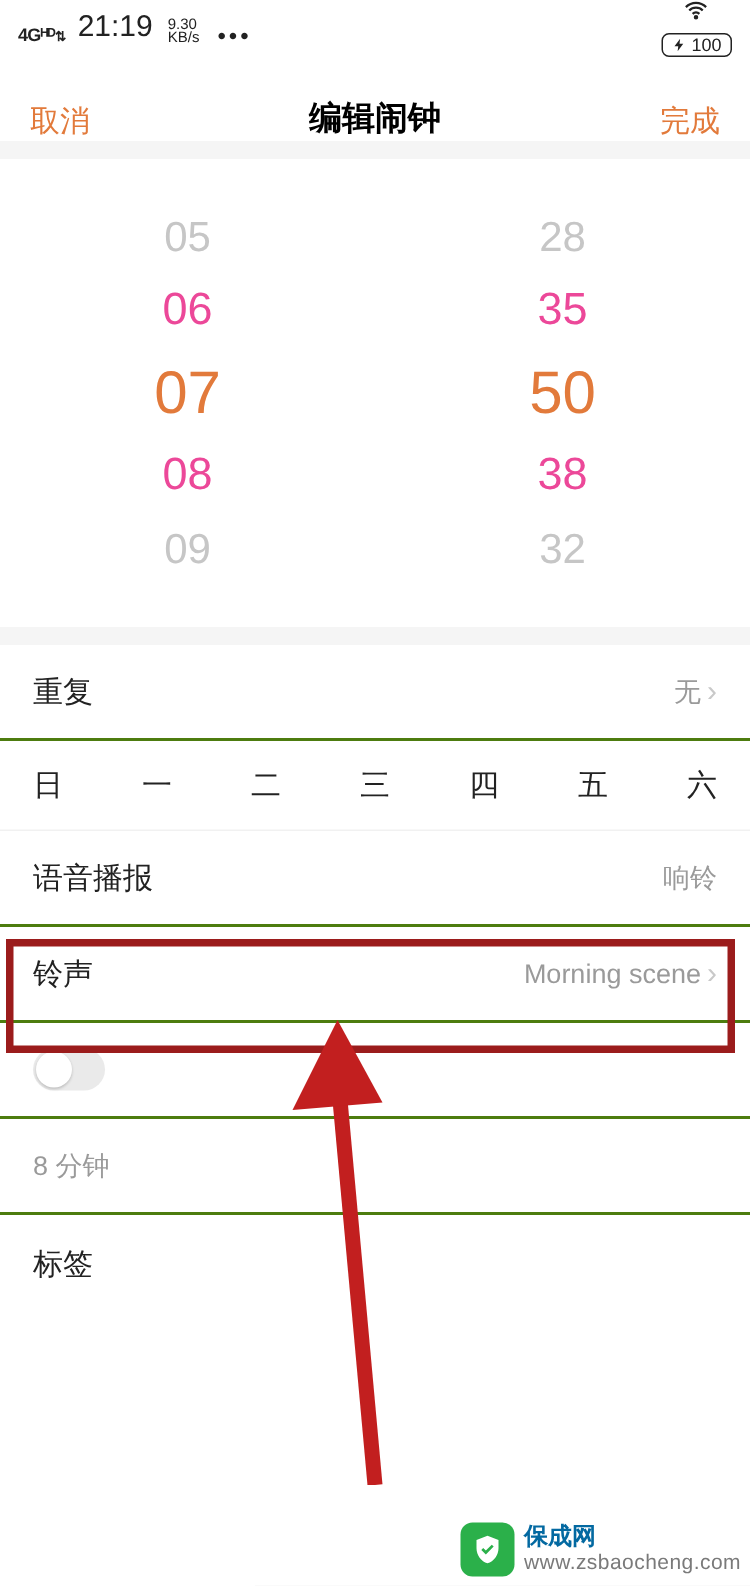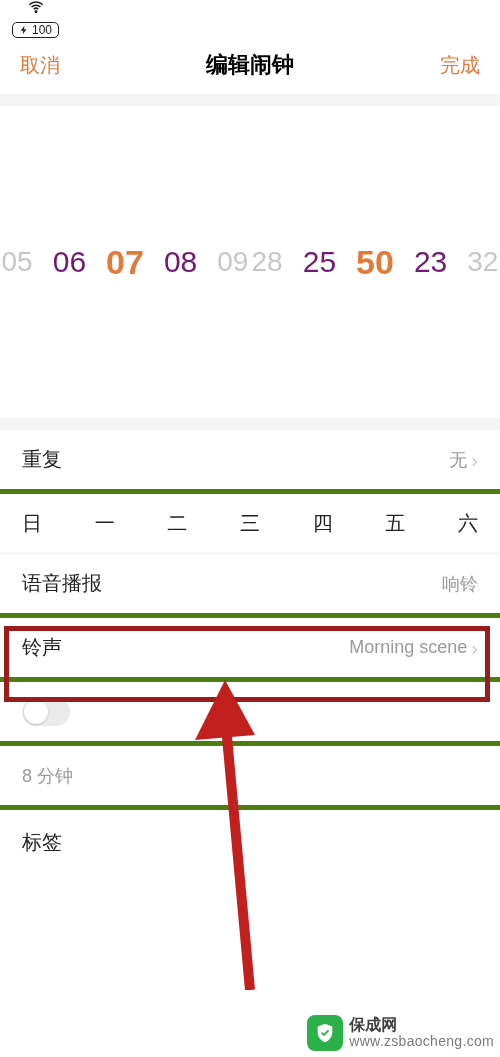--- a/index.html
+++ b/index.html
@@ -7,52 +7,63 @@
   .phone { width:500px; height:1057px; background:#fff; position:relative; }
   .status-bar { height:36px; display:flex; align-items:center; justify-content:space-between; padding:0 12px; font-size:14px; color:#222; }
   .status-left { display:flex; align-items:flex-end; gap:6px;}
   .sig { font-size:12px; font-weight:600; letter-spacing:-0.5px;}
   .time { font-size:20px; font-weight:500; margin-left:2px;}
   .kbs { font-size:10px; line-height:9px; display:flex; flex-direction:column; align-items:flex-start; margin-left:4px;}
   .dots { font-size:16px; letter-spacing:2px; margin-left:6px; line-height:10px;}
   .status-right { display:flex; align-items:center; gap:6px;flex-direction:column;}
   .wifi { width:18px; height:18px; }
   .batt { border:1.5px solid #222; border-radius:5px; padding:1px 6px; font-size:12px; display:flex; align-items:center; gap:3px; line-height:1;}
-  .nav { height:58px; display:flex; align-items:center; justify-content:space-between; padding:0 20px; }
+  .nav { height:58px; display:flex; align-items:flex-end; justify-content:space-between; padding:0 20px; }
   .nav-cancel, .nav-done { color:#e27a3b; font-size:20px; }
   .nav-title { font-size:22px; font-weight:600; color:#000000;}
   .sep { height:12px; background:#f5f5f5; }
   .picker { height:312px; display:flex; padding:18px 0; }
-  .pcol { flex:1; display:flex; flex-direction:row; align-items:center; justify-content:center; gap:20px;}
+  .pcol { flex:1; display:flex; flex-direction:column; align-items:center; justify-content:center; gap:20px;}
   .pv { font-size:28px; color:#c6c6c6; line-height:1; }
-  .pv.near { color:#701a75; font-size:30px;}
-  .pv.sel { color:#e27a3b; font-size:34px; font-weight:700;}
-  .row { height:64px; padding:0 22px; display:flex; align-items:center; justify-content:space-between; border-bottom:5px solid #4d7c0f; background:#fff;}
+  .pv.near { color:#ec4899; font-size:30px;}
+  .pv.sel { color:#e27a3b; font-size:40px; font-weight:400;}
+  .row { height:64px; padding:0 22px; display:flex; align-items:center; justify-content:space-between; border-bottom:2px solid #4d7c0f; background:#fff;}
   .row .label { font-size:20px; color:#222; }
   .row .value { font-size:18px; color:#9a9a9a; display:flex; align-items:center; gap:4px;}
   .chev { color:#c9c9c9; font-size:20px; line-height:1;}
   .weekdays { height:60px; display:flex; align-items:center; justify-content:space-between; padding:0 22px; border-bottom:1px solid #f1f1f1; background:#fff;}
   .weekdays span { font-size:20px; color:#222;}
   .toggle { width:48px; height:28px; border-radius:14px; background:#eaeaea; position:relative;}
   .toggle::after { content:""; position:absolute; width:24px; height:24px; border-radius:50%; background:#fff; top:2px; left:2px; box-shadow:0 1px 2px rgba(0,0,0,.2);}
   .highlight-box { position:absolute; border:5px solid #9b1c1c; pointer-events:none; }
   .arrow-svg { position:absolute; pointer-events:none; }
   .watermark { position:absolute; right:6px; bottom:6px; display:flex; align-items:center; gap:6px; }
   .wm-badge { width:36px; height:36px; background:#2bb04a; border-radius:8px; display:flex; align-items:center; justify-content:center;}
   .wm-badge svg { width:22px; height:22px; }
   .wm-text { display:flex; flex-direction:column; line-height:1.05; }
-  .wm-top { font-size:16px; font-weight:700; color:#404040;}
+  .wm-top { font-size:16px; font-weight:700; color:#0369a1;}
   .wm-bot { font-size:14px; color:#7a7a7a; letter-spacing:0.3px;}
 </style>
 </head>
 <body>
 
 <div class="phone">
 
   <div class="status-bar">
+    <div class="status-left">
+      <span class="sig">
+        <span>4Gᴴᴰ</span><span style="font-size:9px;">⇅</span>
+      </span>
+      <span class="time">21:19</span>
+      <span class="kbs">
+        <span>9.30</span>
+        <span>KB/s</span>
+      </span>
+      <span class="dots">•••</span>
+    </div>
     <div class="status-right">
       <svg class="wifi" viewBox="0 0 24 24" fill="none" stroke="#222" stroke-width="2">
         <path d="M3 9c5-5 13-5 18 0"></path>
           <path d="M6 12c3.3-3.3 8.7-3.3 12 0"></path>
           <path d="M9 15c1.7-1.7 4.3-1.7 6 0"></path>
           <circle cx="12" cy="18" r="1" fill="#222"></circle>
       </svg>
       <span class="batt">
         <svg width="10" height="10" viewBox="0 0 24 24" fill="#222">
             <path d="M13 2 4 14h6l-1 8 9-12h-6z"></path>
@@ -73,23 +84,23 @@
   <div class="picker">
     <div class="pcol">
       <span class="pv">05</span>
       <span class="pv near">06</span>
       <span class="pv sel">07</span>
       <span class="pv near">08</span>
       <span class="pv">09</span>
     </div>
     <div class="pcol">
       <span class="pv">28</span>
-      <span class="pv near">25</span>
+      <span class="pv near">35</span>
       <span class="pv sel">50</span>
-      <span class="pv near">23</span>
+      <span class="pv near">38</span>
       <span class="pv">32</span>
     </div>
   </div>
 
   <div class="sep"></div>
 
   <div class="row">
     <span class="label">重复</span>
     <span class="value">
       <span>无</span>

